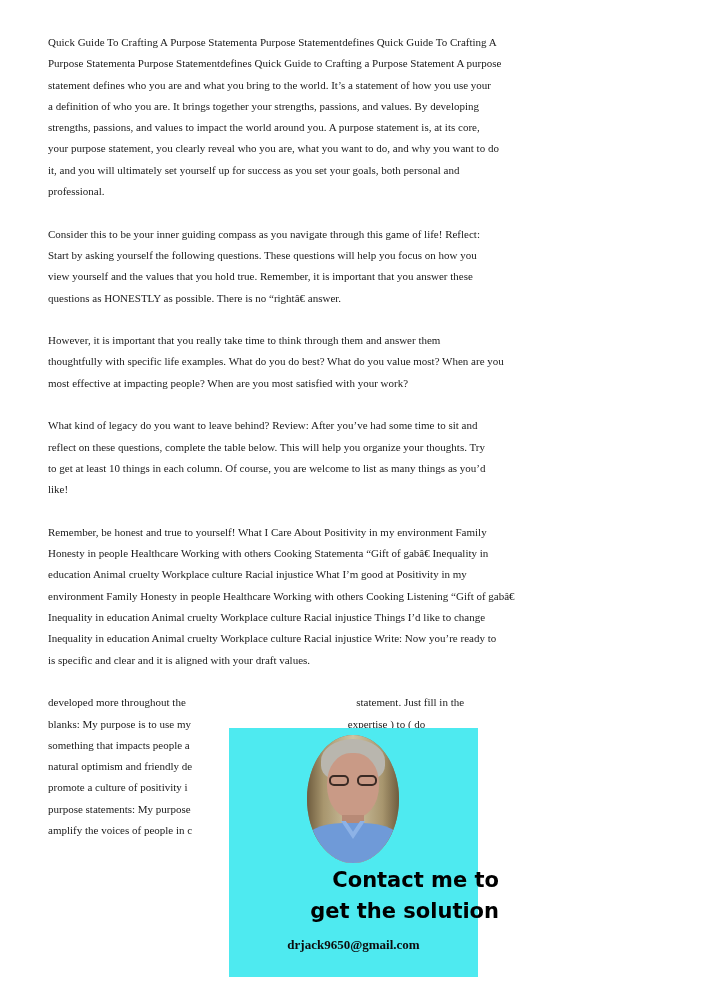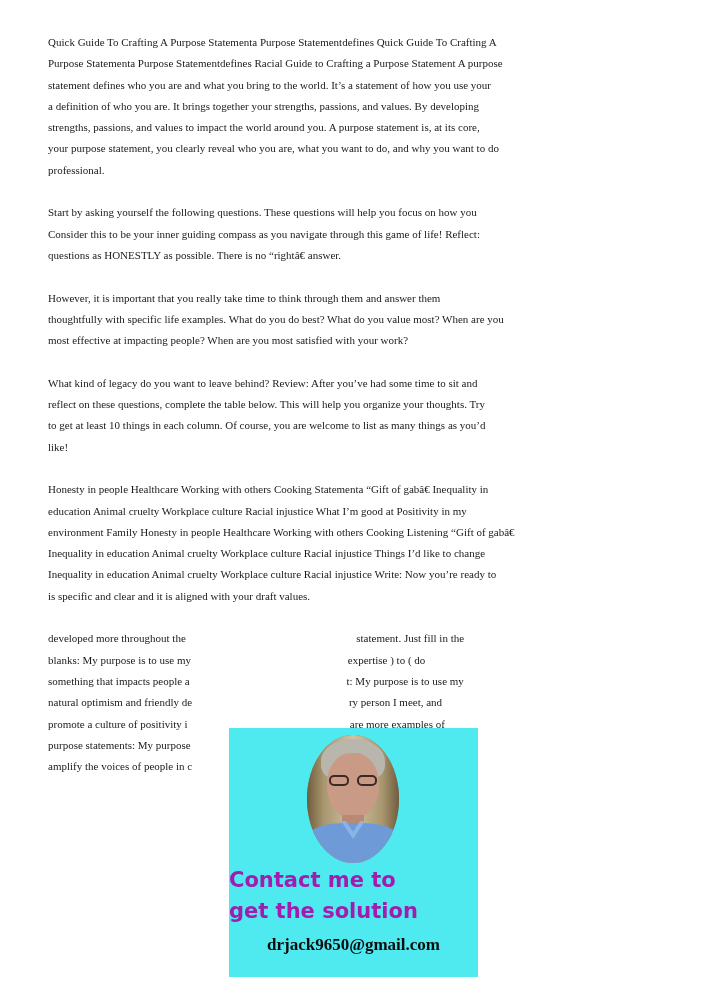--- a/index.html
+++ b/index.html
@@ -82,71 +82,74 @@
     .portrait .collar {
       position: absolute; left: 34px; top: 86px; width: 24px; height: 18px;
       background: #8db2e6;
       clip-path: polygon(0 0, 50% 100%, 100% 0, 80% 0, 50% 60%, 20% 0);
     }
     .promo-heading {
       position: absolute;
       left: 0;
       top: 137px;
       width: 270px;
-      text-align: left;
+      text-align: right;
       font-family: "DejaVu Sans", "Liberation Sans", sans-serif;
       font-weight: bold;
       font-size: 21px;
       line-height: 31px;
-      color: #a21caf;
+      color: #000000;
     }
     .promo-heading .hl { display: block; }
     .promo-email {
       position: absolute;
       left: 0;
       top: 205px;
       width: 249px;
       text-align: center;
       font-family: "Liberation Serif", "DejaVu Serif", serif;
       font-weight: bold;
-      font-size: 17px;
+      font-size: 13px;
       line-height: 24px;
       color: #0c0c0c;
     }
   </style>
 </head>
 <body>
 
 <div class="page">
   <p class="para">
     <span class="line">Quick Guide To Crafting A Purpose Statementa Purpose Statementdefines Quick Guide To Crafting A</span>
-    <span class="line">Purpose Statementa Purpose Statementdefines Racial Guide to Crafting a Purpose Statement A purpose</span>
+    <span class="line">Purpose Statementa Purpose Statementdefines Quick Guide to Crafting a Purpose Statement A purpose</span>
     <span class="line">statement defines who you are and what you bring to the world. It’s a statement of how you use your</span>
     <span class="line">a definition of who you are. It brings together your strengths, passions, and values. By developing</span>
     <span class="line">strengths, passions, and values to impact the world around you. A purpose statement is, at its core,</span>
     <span class="line">your purpose statement, you clearly reveal who you are, what you want to do, and why you want to do</span>
+    <span class="line">it, and you will ultimately set yourself up for success as you set your goals, both personal and</span>
     <span class="line">professional.</span>
   </p>
   <p class="para">
+    <span class="line">Consider this to be your inner guiding compass as you navigate through this game of life! Reflect:</span>
     <span class="line">Start by asking yourself the following questions. These questions will help you focus on how you</span>
-    <span class="line">Consider this to be your inner guiding compass as you navigate through this game of life! Reflect:</span>
+    <span class="line">view yourself and the values that you hold true. Remember, it is important that you answer these</span>
     <span class="line">questions as HONESTLY as possible. There is no “rightâ€ answer.</span>
   </p>
   <p class="para">
     <span class="line">However, it is important that you really take time to think through them and answer them</span>
     <span class="line">thoughtfully with specific life examples. What do you do best? What do you value most? When are you</span>
     <span class="line">most effective at impacting people? When are you most satisfied with your work?</span>
   </p>
   <p class="para">
     <span class="line">What kind of legacy do you want to leave behind? Review: After you’ve had some time to sit and</span>
     <span class="line">reflect on these questions, complete the table below. This will help you organize your thoughts. Try</span>
     <span class="line">to get at least 10 things in each column. Of course, you are welcome to list as many things as you’d</span>
     <span class="line">like!</span>
   </p>
   <p class="para">
+    <span class="line">Remember, be honest and true to yourself! What I Care About Positivity in my environment Family</span>
     <span class="line">Honesty in people Healthcare Working with others Cooking Statementa “Gift of gabâ€ Inequality in</span>
     <span class="line">education Animal cruelty Workplace culture Racial injustice What I’m good at Positivity in my</span>
     <span class="line">environment Family Honesty in people Healthcare Working with others Cooking Listening “Gift of gabâ€</span>
     <span class="line">Inequality in education Animal cruelty Workplace culture Racial injustice Things I’d like to change</span>
     <span class="line">Inequality in education Animal cruelty Workplace culture Racial injustice Write: Now you’re ready to</span>
     <span class="line">is specific and clear and it is aligned with your draft values.</span>
   </p>
   <p class="para">
     <span class="line" style="white-space:pre">developed more throughout the                                                              statement. Just fill in the</span>
     <span class="line" style="white-space:pre">blanks: My purpose is to use my                                                         expertise ) to ( do</span>

